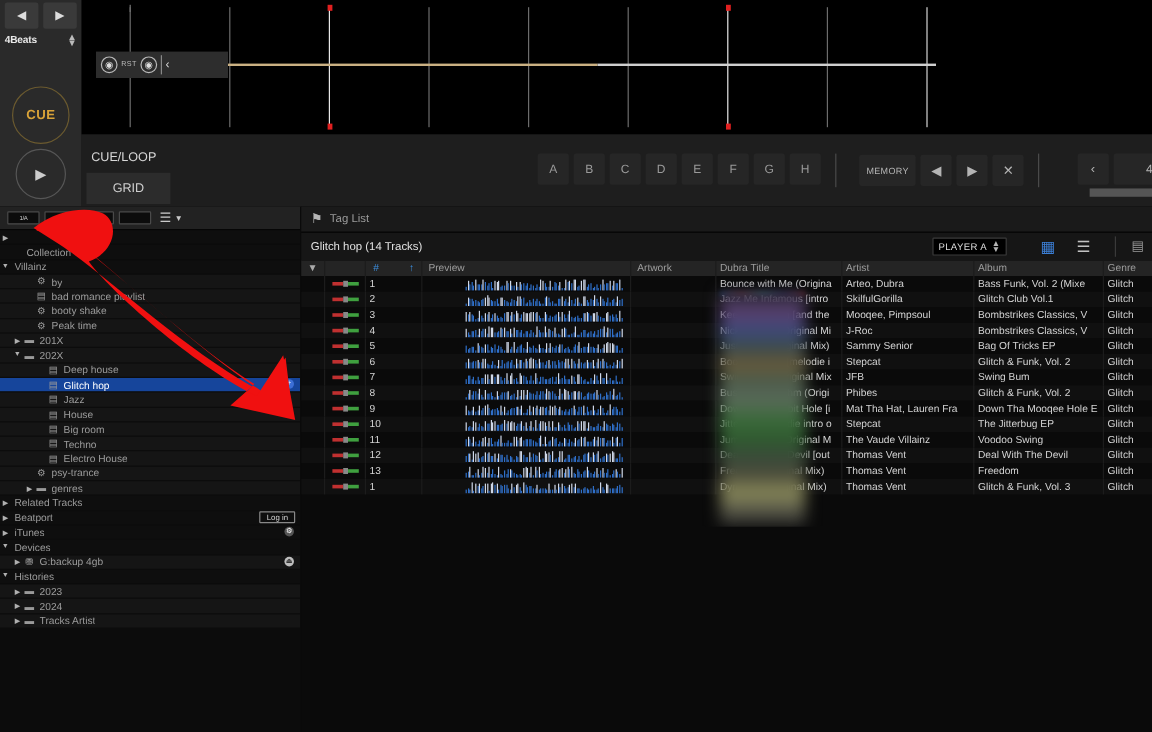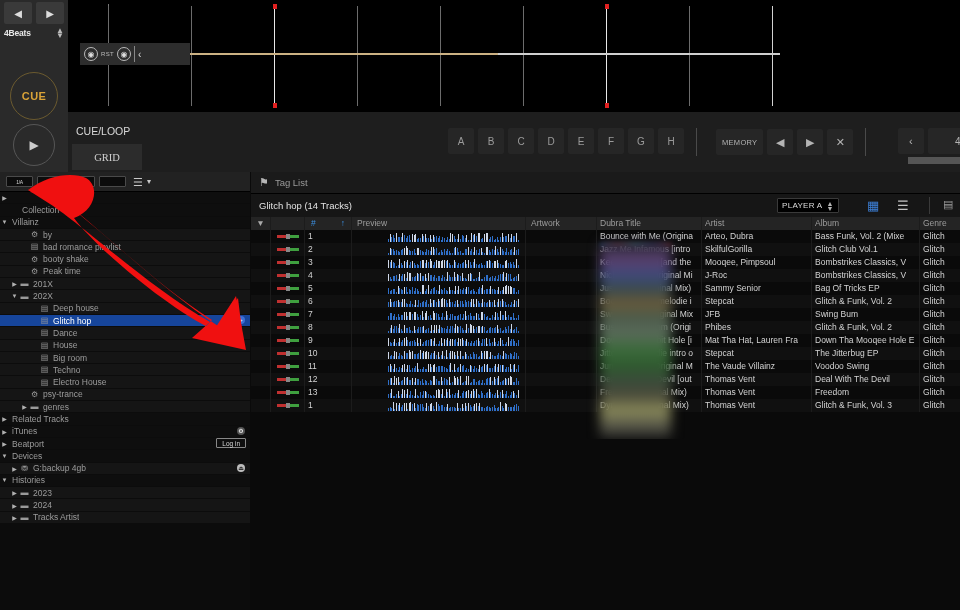--- a/index.html
+++ b/index.html
@@ -70,21 +70,21 @@
   
   .deck-bar { position:absolute; left:68px; top:112px; width:892px; height:60px; background:#1e1e1e; }
   .tab-cueloop {
     position:absolute; left:4px; top:6px; width:70px; height:26px;
     color:#d8d8d8; font-size:10.5px; display:flex; align-items:center; padding-left:4px;
     cursor:pointer;
   }
   .tab-grid {
     position:absolute; left:4px; top:32px; width:70px; height:26px;
     background:#2c2c2c; color:#cfcfcf; font-size:10.5px;
-    display:flex; align-items:center; justify-content:center; cursor:pointer;font-family:Liberation Serif, serif;
+    display:flex; align-items:center; justify-content:center; cursor:pointer;
   }
   .hotcues { position:absolute; left:380px; top:16px; display:flex; gap:4px; }
   .hotcue {
     width:26px; height:26px; background:#262626; border-radius:2px;
     display:flex; align-items:center; justify-content:center;
     color:#9a9a9a; font-size:10px; cursor:pointer;
   }
   .vsep { width:1px; height:28px; background:#4a4a4a; }
   .memgroup { position:absolute; left:648px; top:16px; display:flex; gap:4px; align-items:center; }
   .mem-btn {
@@ -351,21 +351,21 @@
         </div>
         <div class="srow sel">
           <div class="tri empty" style="margin-left: 30px;">▶</div>
           <div class="ico">▤</div>
           <div class="slabel" style="margin-left: 3px;">Glitch hop</div>
           <div class="badge-circle">+</div>
         </div>
         <div class="srow">
           <div class="tri empty" style="margin-left: 30px;">▶</div>
           <div class="ico">▤</div>
-          <div class="slabel" style="margin-left: 3px;">Dance</div>
+          <div class="slabel" style="margin-left: 3px;">Jazz</div>
         </div>
         <div class="srow">
           <div class="tri empty" style="margin-left: 30px;">▶</div>
           <div class="ico">▤</div>
           <div class="slabel" style="margin-left: 3px;">House</div>
         </div>
         <div class="srow">
           <div class="tri empty" style="margin-left: 30px;">▶</div>
           <div class="ico">▤</div>
           <div class="slabel" style="margin-left: 3px;">Big room</div>
@@ -389,27 +389,27 @@
           <div class="tri" style="margin-left: 20px;">▶</div>
           <div class="ico">▬</div>
           <div class="slabel" style="margin-left: 3px;">genres</div>
         </div>
         <div class="srow dark">
           <div class="tri" style="margin-left: 0px;">▶</div>
           <div class="slabel" style="margin-left: 3px;">Related Tracks</div>
         </div>
         <div class="srow dark">
           <div class="tri" style="margin-left: 0px;">▶</div>
+          <div class="slabel" style="margin-left: 3px;">Beatport</div>
+          <div class="login-btn">Log in</div>
+        </div>
+        <div class="srow dark">
+          <div class="tri" style="margin-left: 0px;">▶</div>
           <div class="slabel" style="margin-left: 3px;">iTunes</div>
           <div class="badge-circle grey">⚙</div>
-        </div>
-        <div class="srow dark">
-          <div class="tri" style="margin-left: 0px;">▶</div>
-          <div class="slabel" style="margin-left: 3px;">Beatport</div>
-          <div class="login-btn">Log in</div>
         </div>
         <div class="srow dark">
           <div class="tri" style="margin-left: 0px;">▼</div>
           <div class="slabel" style="margin-left: 3px;">Devices</div>
         </div>
         <div class="srow">
           <div class="tri" style="margin-left: 10px;">▶</div>
           <div class="ico">⛃</div>
           <div class="slabel" style="margin-left: 3px;">G:backup 4gb</div>
           <div class="badge-circle dark">⏏</div>

